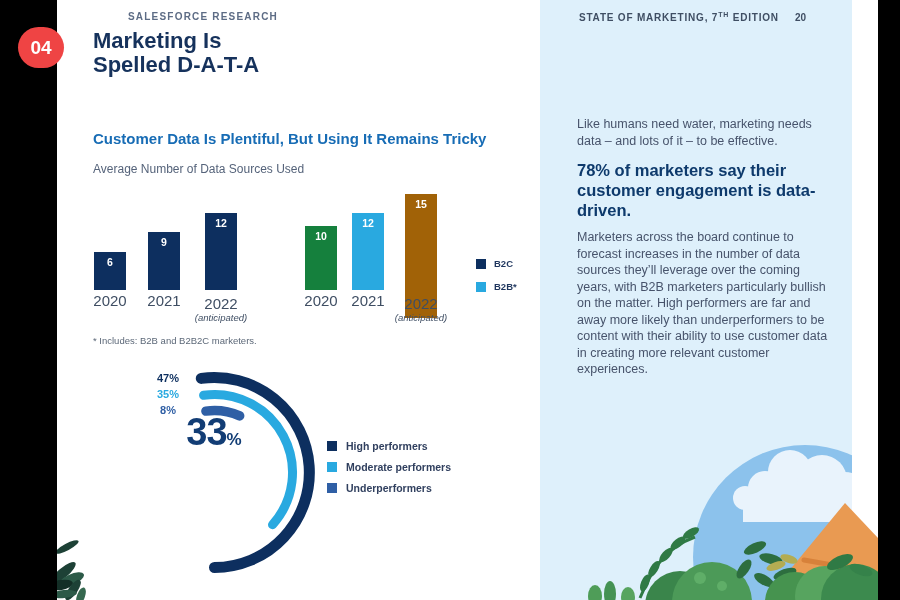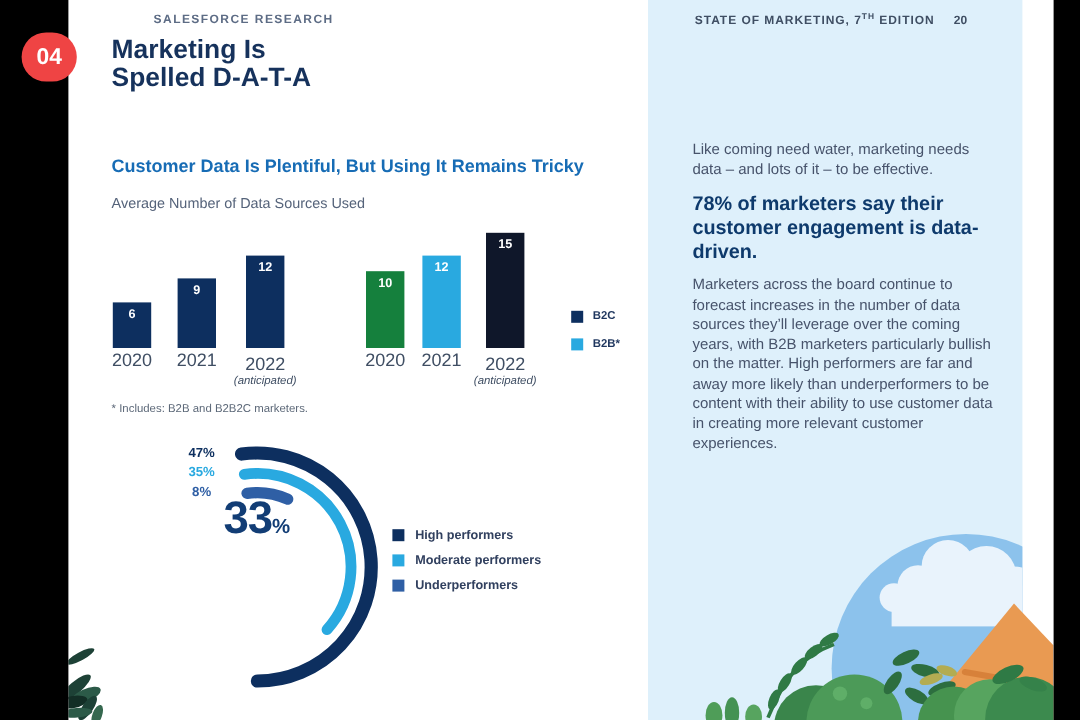--- a/index.html
+++ b/index.html
@@ -148,21 +148,21 @@
       <div class="year-lbl" style="left: 186px; top: 295px;">2022</div>
       <div class="ant-lbl" style="left: 176px; top: 312px;">(anticipated)</div>
       <div class="vbar" style="left: 305px; top: 226px; width: 32px; height: 64px; background: #15803d;">
         <div class="vbar-val">10</div>
       </div>
       <div class="year-lbl" style="left: 286px; top: 292px;">2020</div>
       <div class="vbar" style="left: 352px; top: 213px; width: 32px; height: 77px; background: rgb(41, 169, 224);">
         <div class="vbar-val">12</div>
       </div>
       <div class="year-lbl" style="left: 333px; top: 292px;">2021</div>
-      <div class="vbar" style="left: 405px; top: 194px; width: 32px; height: 96px; background: #0f172a;">
+      <div class="vbar" style="left: 405px; top: 194px; width: 32px; height: 124px; background: #a16207;">
         <div class="vbar-val">15</div>
       </div>
       <div class="year-lbl" style="left: 386px; top: 295px;">2022</div>
       <div class="ant-lbl" style="left: 376px; top: 312px;">(anticipated)</div>
     </div>
   <div id="bar-legend">
       <div class="lg-row">
         <span class="lg-sq" style="background: rgb(13, 47, 95);"></span>
         <span class="lg-txt">B2C</span>
       </div>
@@ -194,19 +194,19 @@
       <div class="lg-row">
         <span class="lg-sq" style="background: rgb(41, 169, 224);"></span>
         <span class="lg-txt">Moderate performers</span>
       </div>
       <div class="lg-row">
         <span class="lg-sq" style="background: rgb(47, 95, 165);"></span>
         <span class="lg-txt">Underperformers</span>
       </div>
     </div>
 
-  <div class="sb-intro">Like coming need water, marketing needs data – and lots of it – to be effective.</div>
+  <div class="sb-intro">Like humans need water, marketing needs data – and lots of it – to be effective.</div>
   <div class="sb-headline">78% of marketers say their customer engagement is data-driven.</div>
   <div class="sb-body">Marketers across the board continue to forecast increases in the number of data sources they’ll leverage over the coming years, with B2B marketers particularly bullish on the matter. High performers are far and away more likely than underperformers to be content with their ability to use customer data in creating more relevant customer experiences.</div>
 
   <div id="lb-left" class="letterbox"></div>
   <div id="lb-right" class="letterbox"></div>
 </div>
 
 </body></html>

